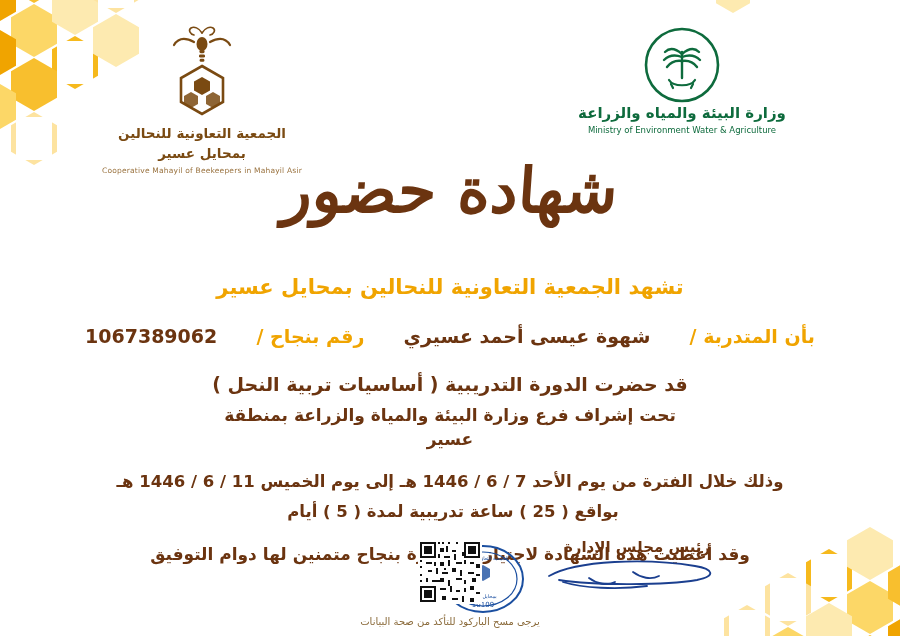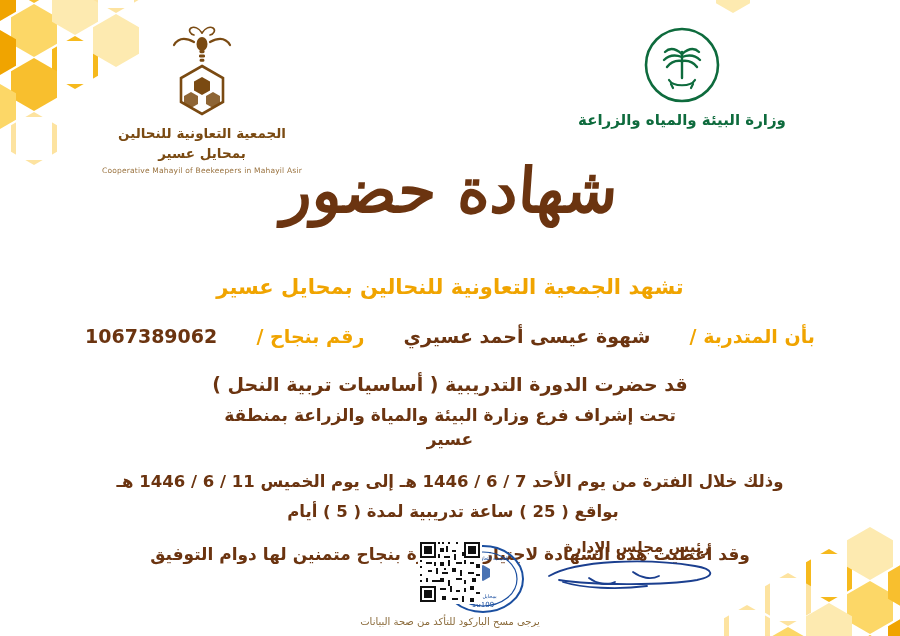--- a/index.html
+++ b/index.html
@@ -91,21 +91,20 @@
     width: 280px;
     text-align: center;
     direction: rtl;
   }
   .logo-right .gov-mark {
     width: 78px;
     height: 78px;
     margin: 0 auto;
   }
   .logo-right .ministry-ar {
-    margin-top: 7px;
     font-size: 15px;
     font-weight: bold;
     color: #0e6b3d;
     direction: rtl;
   }
   .logo-right .ministry-en {
     margin-top: 3px;
     font-size: 8.5px;
     color: #0e6b3d;
     direction: ltr;
@@ -333,20 +332,21 @@
             <path d="M39 35 C46 34 51 37 54 41"></path>
           </g>
           <g stroke="#0e6b3d" stroke-width="2.2" fill="none" stroke-linecap="round">
             <path d="M26 54 C30 61 48 61 52 54"></path>
             <path d="M28 58 L30 62"></path>
             <path d="M50 58 L48 62"></path>
           </g>
         </svg>
       </div>
       <div class="ministry-ar">وزارة البيئة والمياه والزراعة</div>
+      <div class="ministry-en">Ministry of Environment Water &amp; Agriculture</div>
     </div>
   </div>
 
   <div class="title-wrap">
     <div class="title-ar">شهادة حضور</div>
   </div>
 
   <div class="body-text">
 
     <div class="line l-org">تشهد الجمعية التعاونية للنحالين بمحايل عسير</div>

